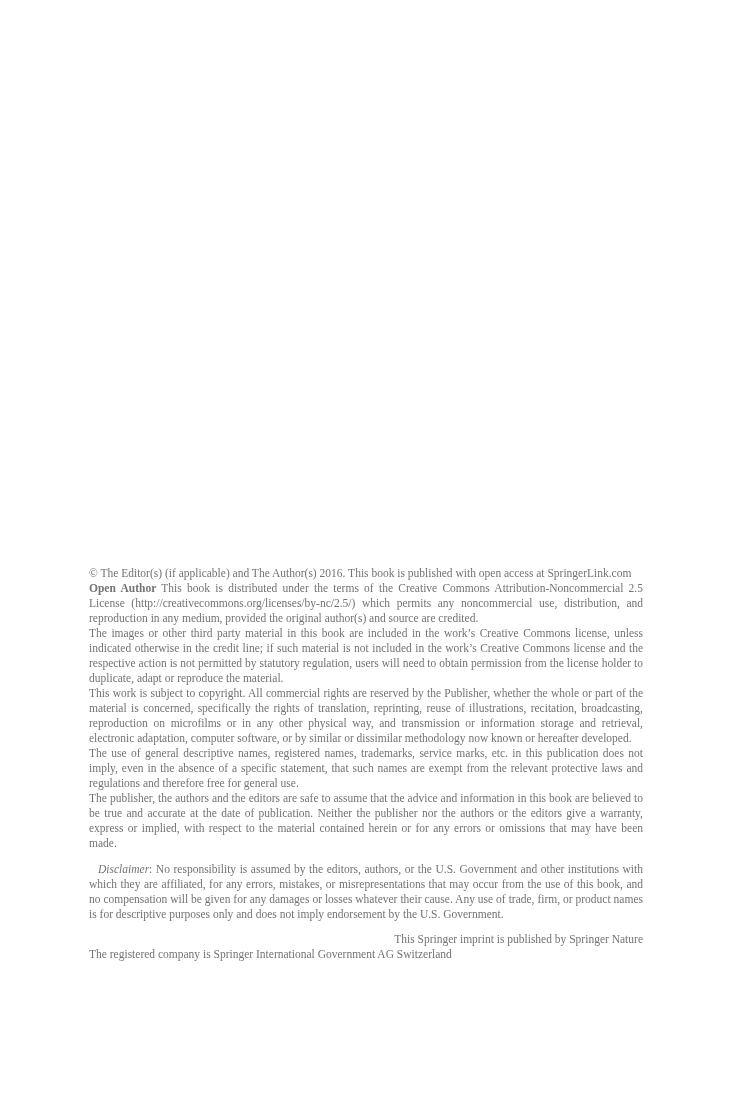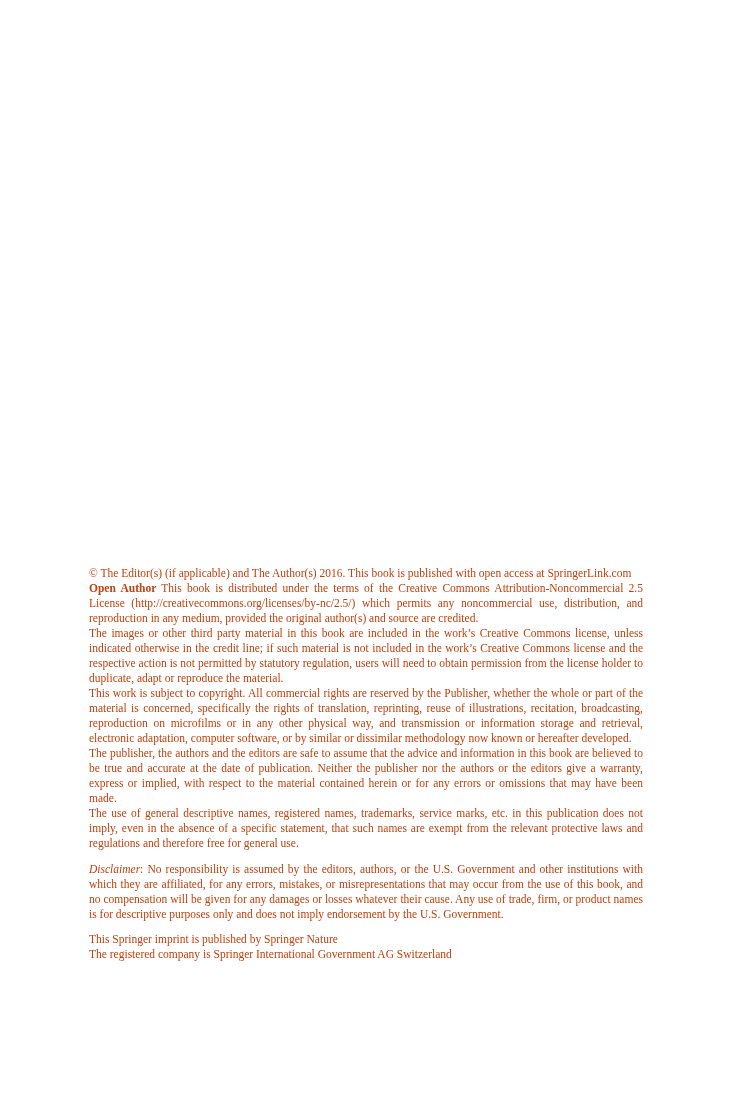--- a/index.html
+++ b/index.html
@@ -7,58 +7,58 @@
     padding: 0;
     background: #ffffff;
   }
   .page {
     position: relative;
     width: 732px;
     height: 1110px;
     background: #ffffff;
     overflow: hidden;
     font-family: "Liberation Serif", "DejaVu Serif", serif;
-    color: #c2410c;
+    color: #737373;
   }
   .copyright-block {
     position: absolute;
     left: 89px;
     top: 566px;
     width: 554px;
     font-size: 11.5px;
     line-height: 15px;
     text-align: justify;
   }
   .copyright-block p {
     margin: 0;
     padding: 0;
   }
   .para-disclaimer { margin-top: 11px !important; }
   .para-printed    { margin-top: 12px !important; text-align: left; }
-  .para-imprint    { margin-top: 10px !important; text-align: left; }
+  .para-imprint    { margin-top: 10px !important; text-align: right; }
   .lead-bold   { font-weight: bold; }
-  .lead-italic { font-style: italic; }
+  .lead-italic { font-style: italic; margin-left: 9px; }
 </style>
 </head>
 <body>
 
 <div class="page">
   <div class="copyright-block">
 
     <p>© The Editor(s) (if applicable) and The Author(s) 2016. This book is published with open access at SpringerLink.com</p>
 
     <p><span class="lead-bold">Open Author</span><span> This book is distributed under the terms of the Creative Commons Attribution-Noncommercial 2.5 License (http://creativecommons.org/licenses/by-nc/2.5/) which permits any noncommercial use, distribution, and reproduction in any medium, provided the original author(s) and source are credited.</span></p>
 
     <p>The images or other third party material in this book are included in the work’s Creative Commons license, unless indicated otherwise in the credit line; if such material is not included in the work’s Creative Commons license and the respective action is not permitted by statutory regulation, users will need to obtain permission from the license holder to duplicate, adapt or reproduce the material.</p>
 
     <p>This work is subject to copyright. All commercial rights are reserved by the Publisher, whether the whole or part of the material is concerned, specifically the rights of translation, reprinting, reuse of illustrations, recitation, broadcasting, reproduction on microfilms or in any other physical way, and transmission or information storage and retrieval, electronic adaptation, computer software, or by similar or dissimilar methodology now known or hereafter developed.</p>
 
+    <p>The use of general descriptive names, registered names, trademarks, service marks, etc. in this publication does not imply, even in the absence of a specific statement, that such names are exempt from the relevant protective laws and regulations and therefore free for general use.</p>
+
     <p>The publisher, the authors and the editors are safe to assume that the advice and information in this book are believed to be true and accurate at the date of publication. Neither the publisher nor the authors or the editors give a warranty, express or implied, with respect to the material contained herein or for any errors or omissions that may have been made.</p>
-
-    <p>The use of general descriptive names, registered names, trademarks, service marks, etc. in this publication does not imply, even in the absence of a specific statement, that such names are exempt from the relevant protective laws and regulations and therefore free for general use.</p>
 
     <p class="para-disclaimer"><span class="lead-italic">Disclaimer</span><span>: No responsibility is assumed by the editors, authors, or the U.S. Government and other institutions with which they are affiliated, for any errors, mistakes, or misrepresentations that may occur from the use of this book, and no compensation will be given for any damages or losses whatever their cause. Any use of trade, firm, or product names is for descriptive purposes only and does not imply endorsement by the U.S. Government.</span></p>
 
 
     <p class="para-imprint">This Springer imprint is published by Springer Nature</p>
     <p>The registered company is Springer International Government AG Switzerland</p>
 
   </div>
 </div>
 

